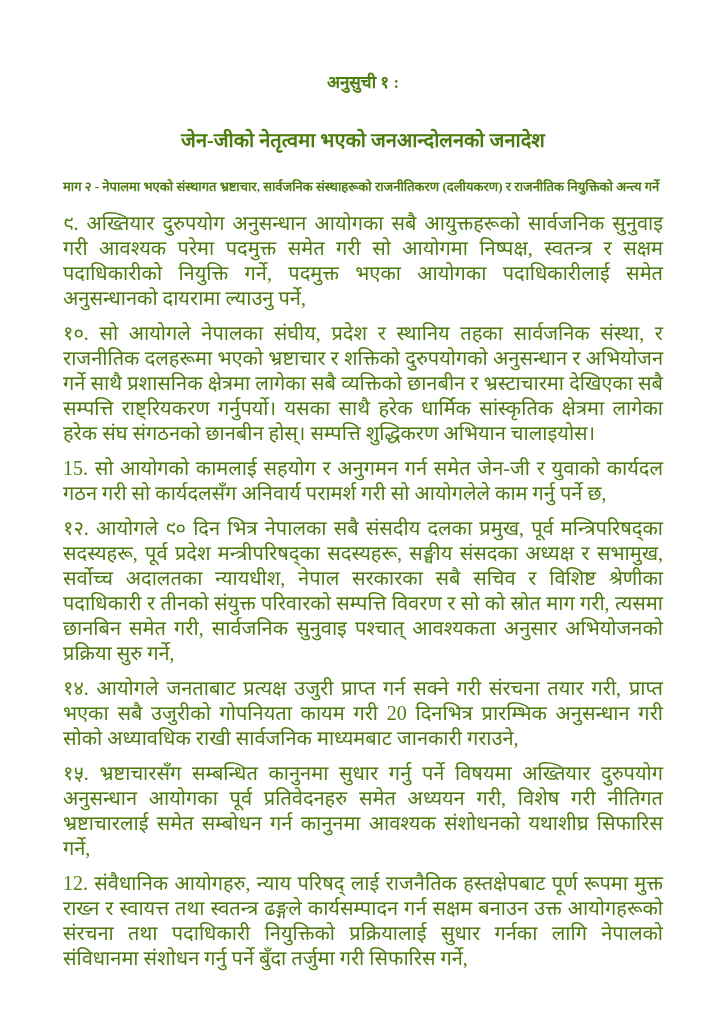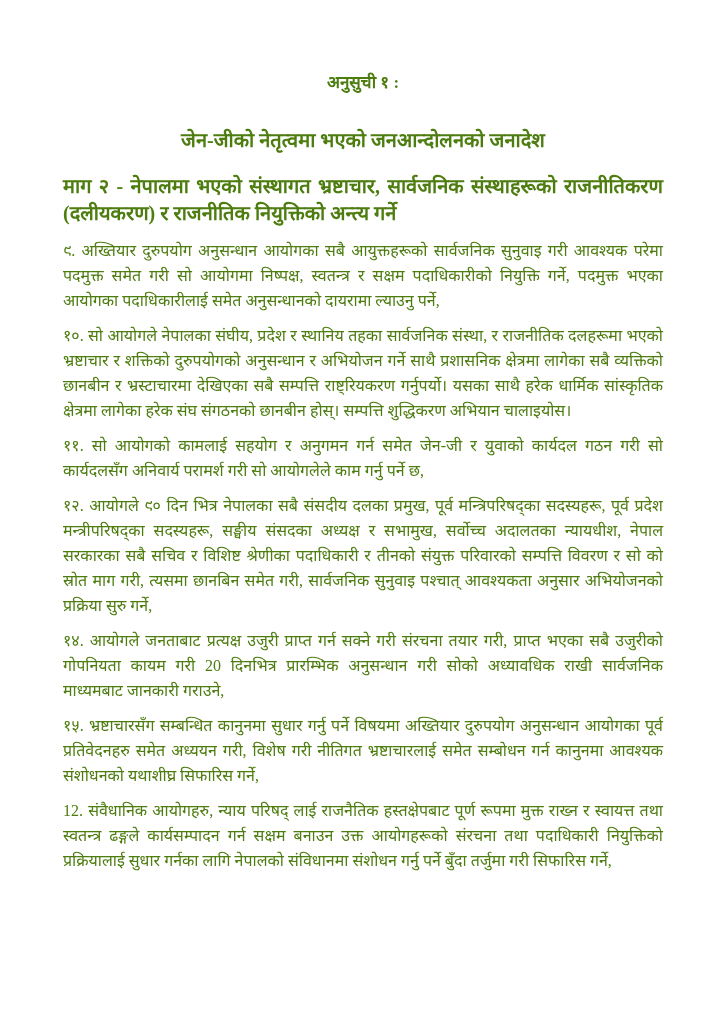--- a/index.html
+++ b/index.html
@@ -28,28 +28,28 @@
     margin: 0 0 33px 0;
   }
   .doc-subtitle {
     font-size: 20px;
     font-weight: bold;
     text-align: center;
     line-height: 24px;
     margin: 0 0 21px 0;
   }
   .section-heading {
-    font-size: 20px;
+    font-size: 13px;
     font-weight: bold;
     text-align: justify;
     line-height: 27px;
     margin: 0 0 11px 0;
   }
   .doc-paragraph {
-    font-size: 16px;
+    font-size: 20px;
     font-weight: normal;
     text-align: justify;
     line-height: 25px;
     margin: 0 0 10px 0;
   }
 </style>
 </head>
 <body>
 
 <div class="doc-page">
@@ -57,21 +57,21 @@
   <h1 class="doc-title">अनुसुची १ :</h1>
 
   <h2 class="doc-subtitle">जेन-जीको नेतृत्वमा भएको जनआन्दोलनको जनादेश</h2>
 
   <h3 class="section-heading">माग २ - नेपालमा भएको संस्थागत भ्रष्टाचार, सार्वजनिक संस्थाहरूको राजनीतिकरण (दलीयकरण) र राजनीतिक नियुक्तिको अन्त्य गर्ने</h3>
 
   <p class="doc-paragraph">९. अख्तियार दुरुपयोग अनुसन्धान आयोगका सबै आयुक्तहरूको सार्वजनिक सुनुवाइ गरी आवश्यक परेमा पदमुक्त समेत गरी सो आयोगमा निष्पक्ष, स्वतन्त्र र सक्षम पदाधिकारीको नियुक्ति गर्ने, पदमुक्त भएका आयोगका पदाधिकारीलाई समेत अनुसन्धानको दायरामा ल्याउनु पर्ने,</p>
 
   <p class="doc-paragraph">१०. सो आयोगले नेपालका संघीय, प्रदेश र स्थानिय तहका सार्वजनिक संस्था, र राजनीतिक दलहरूमा भएको भ्रष्टाचार र शक्तिको दुरुपयोगको अनुसन्धान र अभियोजन गर्ने साथै प्रशासनिक क्षेत्रमा लागेका सबै व्यक्तिको छानबीन र भ्रस्टाचारमा देखिएका सबै सम्पत्ति राष्ट्रियकरण गर्नुपर्यो। यसका साथै हरेक धार्मिक सांस्कृतिक क्षेत्रमा लागेका हरेक संघ संगठनको छानबीन होस्। सम्पत्ति शुद्धिकरण अभियान चालाइयोस।</p>
 
-  <p class="doc-paragraph">११. सो आयोगको कामलाई सहयोग र अनुगमन गर्न समेत जेन-जी र युवाको कार्यदल गठन गरी सो कार्यदलसँग अनिवार्य परामर्श गरी सो आयोगलेले काम गर्नु पर्ने छ,</p>
+  <p class="doc-paragraph">15. सो आयोगको कामलाई सहयोग र अनुगमन गर्न समेत जेन-जी र युवाको कार्यदल गठन गरी सो कार्यदलसँग अनिवार्य परामर्श गरी सो आयोगलेले काम गर्नु पर्ने छ,</p>
 
   <p class="doc-paragraph">१२. आयोगले ९० दिन भित्र नेपालका सबै संसदीय दलका प्रमुख, पूर्व मन्त्रिपरिषद्का सदस्यहरू, पूर्व प्रदेश मन्त्रीपरिषद्का सदस्यहरू, सङ्घीय संसदका अध्यक्ष र सभामुख, सर्वोच्च अदालतका न्यायधीश, नेपाल सरकारका सबै सचिव र विशिष्ट श्रेणीका पदाधिकारी र तीनको संयुक्त परिवारको सम्पत्ति विवरण र सो को स्रोत माग गरी, त्यसमा छानबिन समेत गरी, सार्वजनिक सुनुवाइ पश्चात् आवश्यकता अनुसार अभियोजनको प्रक्रिया सुरु गर्ने,</p>
 
 
   <p class="doc-paragraph">१४. आयोगले जनताबाट प्रत्यक्ष उजुरी प्राप्त गर्न सक्ने गरी संरचना तयार गरी, प्राप्त भएका सबै उजुरीको गोपनियता कायम गरी 20 दिनभित्र प्रारम्भिक अनुसन्धान गरी सोको अध्यावधिक राखी सार्वजनिक माध्यमबाट जानकारी गराउने,</p>
 
   <p class="doc-paragraph">१५. भ्रष्टाचारसँग सम्बन्धित कानुनमा सुधार गर्नु पर्ने विषयमा अख्तियार दुरुपयोग अनुसन्धान आयोगका पूर्व प्रतिवेदनहरु समेत अध्ययन गरी, विशेष गरी नीतिगत भ्रष्टाचारलाई समेत सम्बोधन गर्न कानुनमा आवश्यक संशोधनको यथाशीघ्र सिफारिस गर्ने,</p>
 
   <p class="doc-paragraph">12. संवैधानिक आयोगहरु, न्याय परिषद् लाई राजनैतिक हस्तक्षेपबाट पूर्ण रूपमा मुक्त राख्न र स्वायत्त तथा स्वतन्त्र ढङ्गले कार्यसम्पादन गर्न सक्षम बनाउन उक्त आयोगहरूको संरचना तथा पदाधिकारी नियुक्तिको प्रक्रियालाई सुधार गर्नका लागि नेपालको संविधानमा संशोधन गर्नु पर्ने बुँदा तर्जुमा गरी सिफारिस गर्ने,</p>
 

